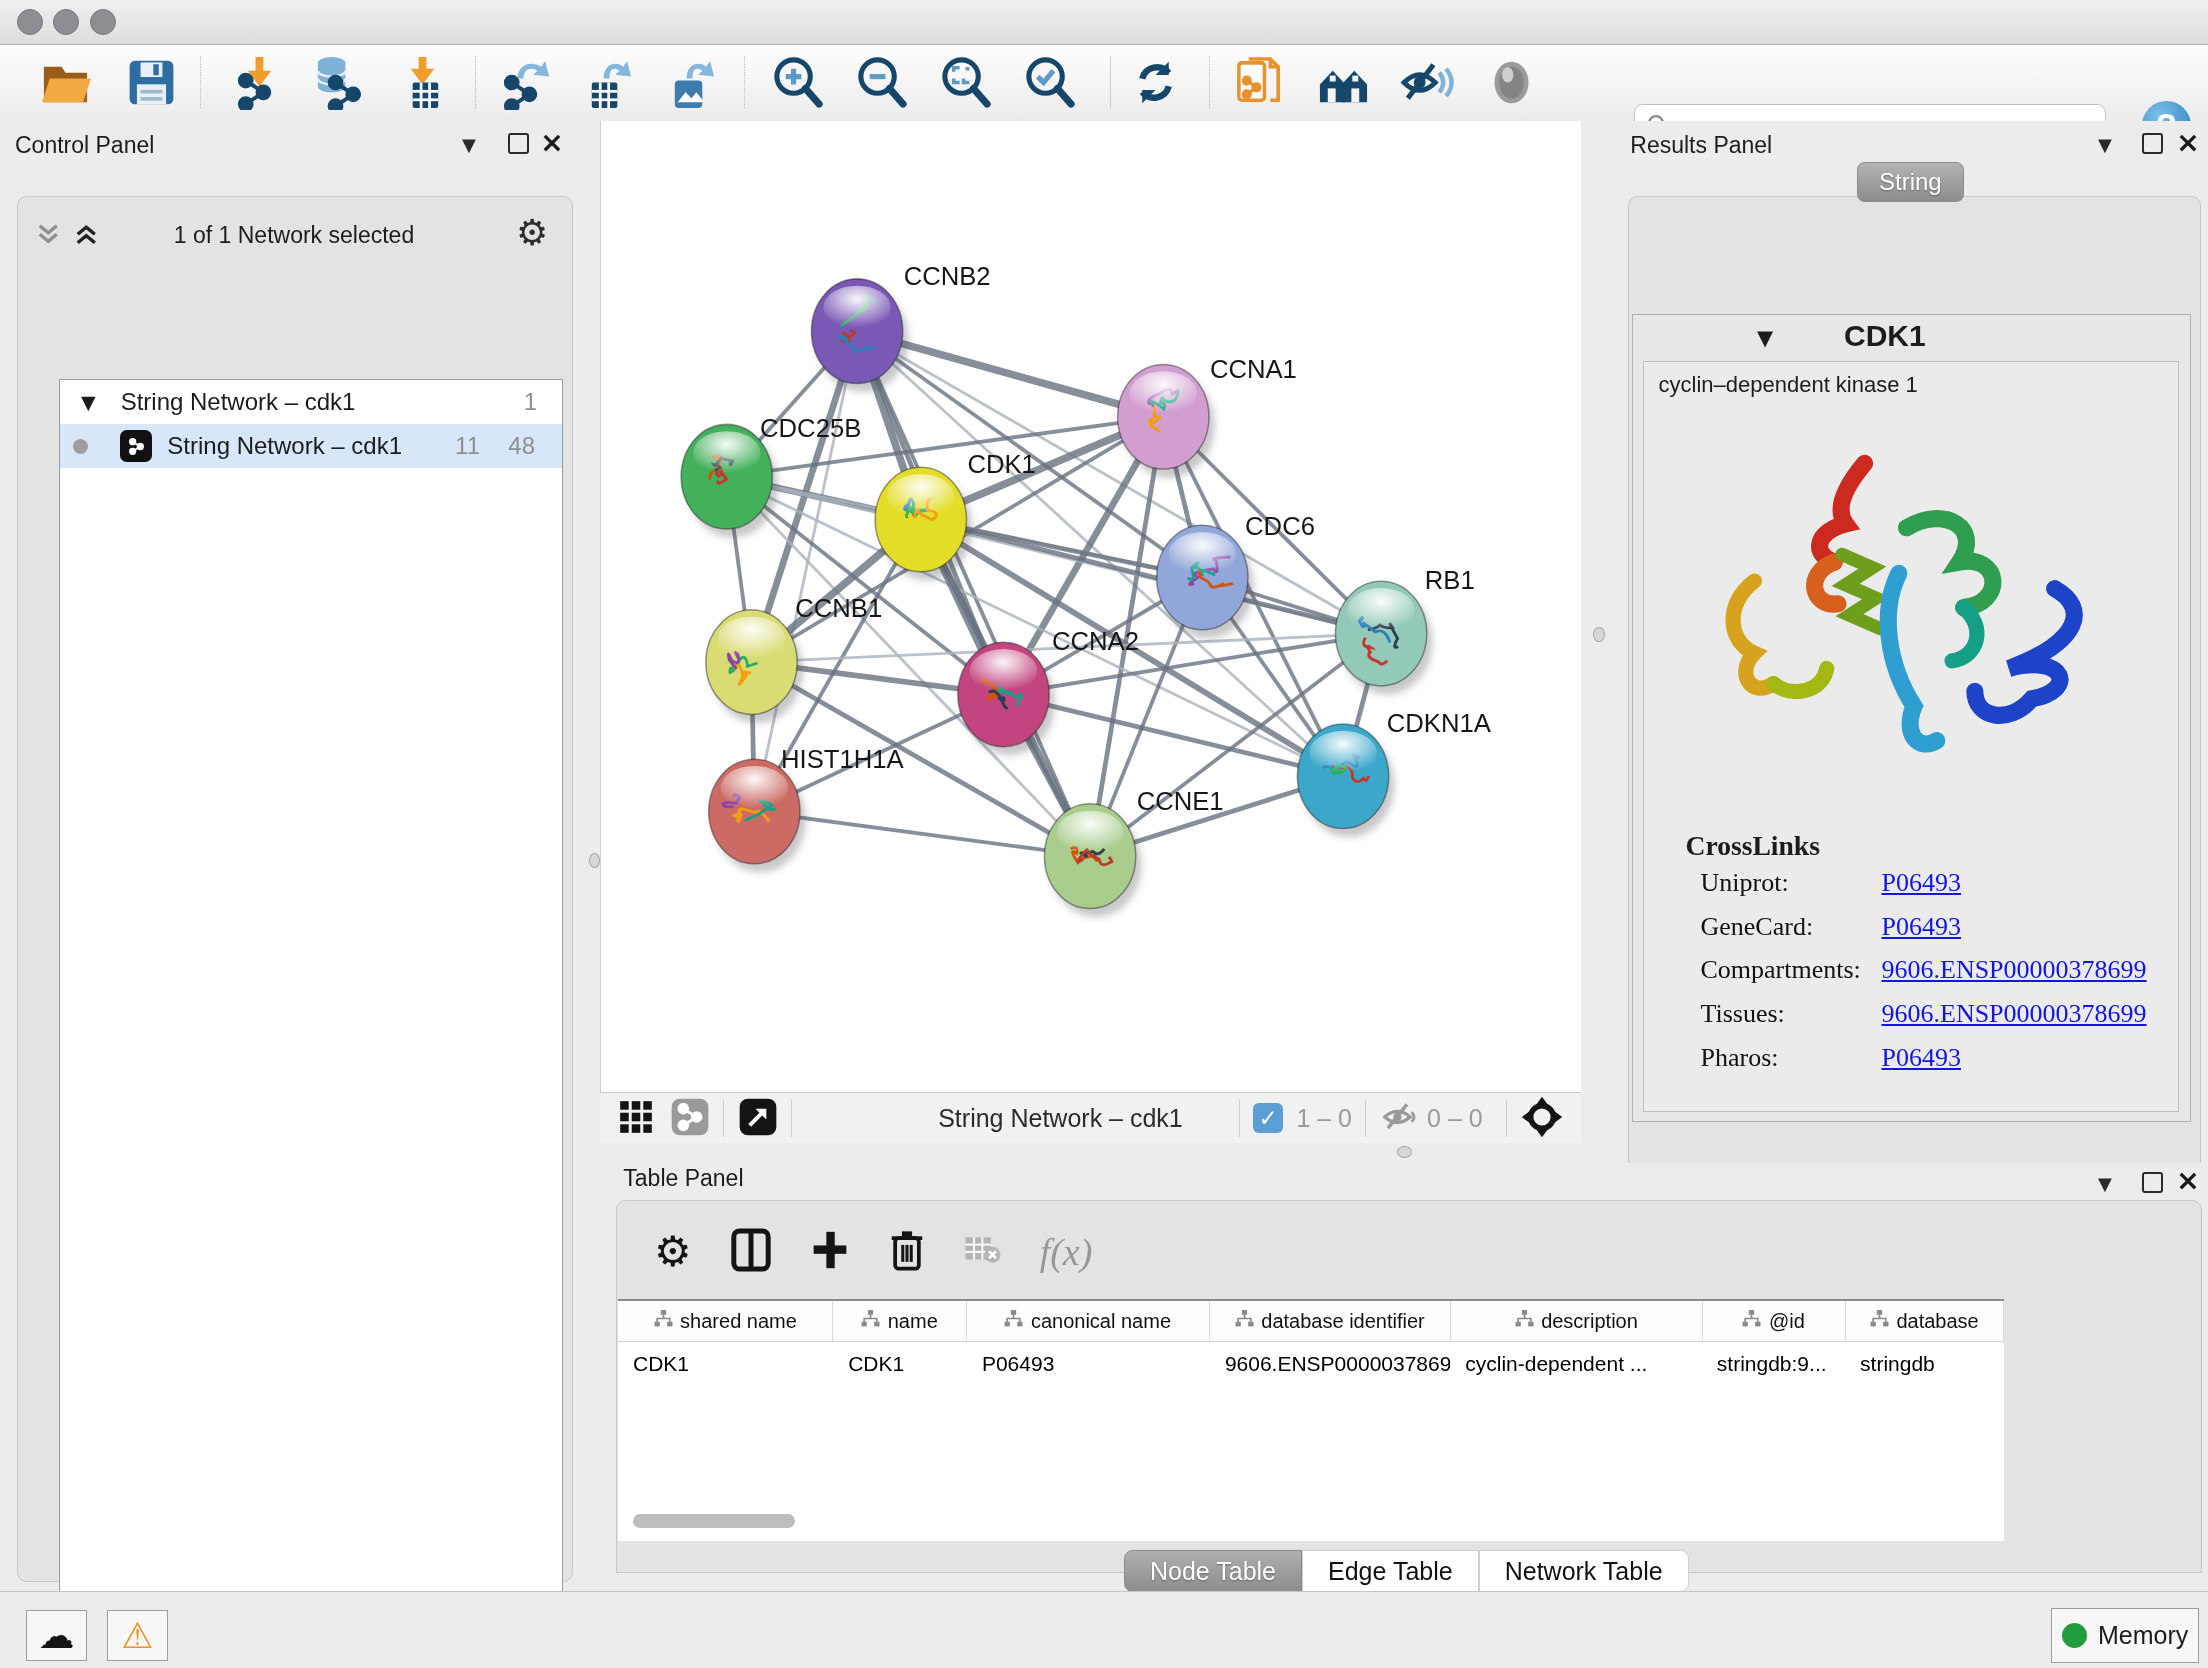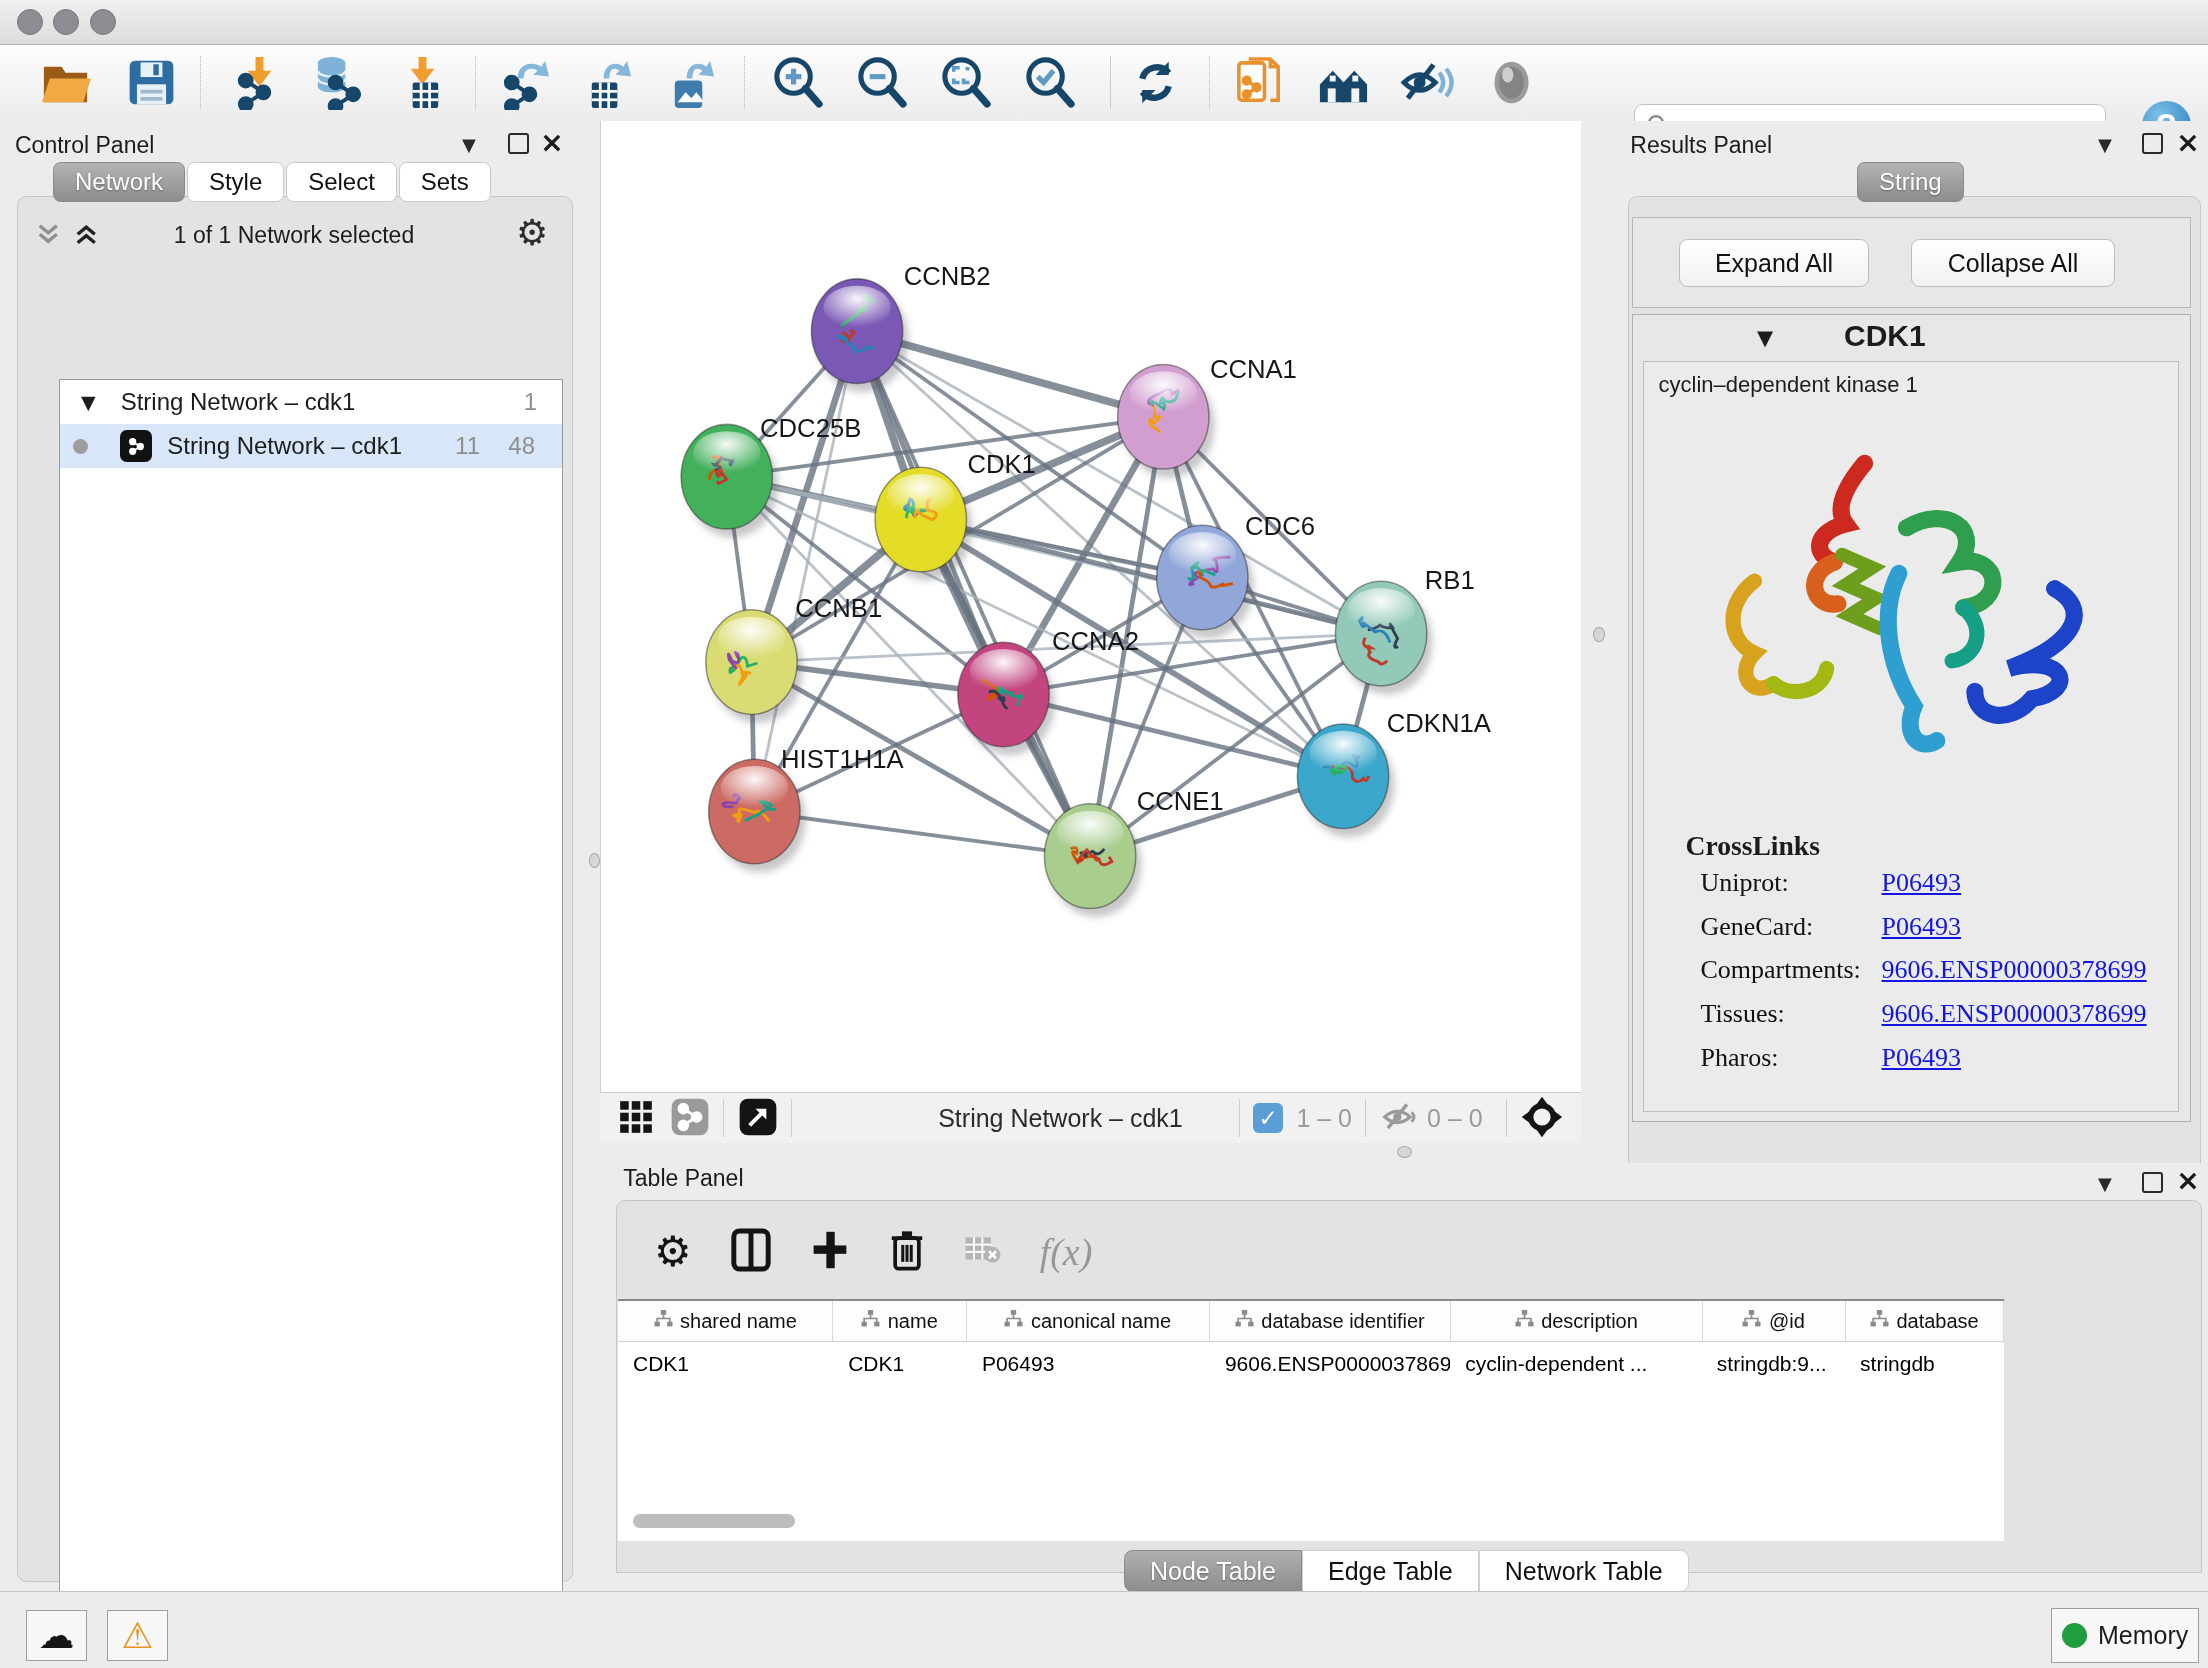--- a/index.html
+++ b/index.html
@@ -267,21 +267,20 @@
   <div id="help-btn" class="abs">?</div>
 </div>
 
 <div class="abs" style="left:0;top:121px;width:588px;height:1470px;background:#ececec">
   <span class="panel-title abs" style="left:15px;top:11.4px">Control Panel</span>
   <span class="pt-collapse abs glyph" style="left:462px;top:13.3px">▼</span>
   <span class="pt-max abs" style="left:508px;top:12.4px"></span>
   <span class="pt-close abs" style="left:540px;top:10.5px">×</span>
 
   <div class="groupbox abs" style="left:17px;top:75px;width:554px;height:1384px"></div>
-  <div id="cp-tabs" class="abs" style="left:53px;top:41px"><div class="tab active">Network</div><div class="tab">Style</div><div class="tab">Select</div><div class="tab">Sets</div></div>
 
   <span class="abs" style="left:34px;top:99px">
     <svg width="28.5" height="28.5" viewBox="0 0 20 20">
         <path d="M4 4 l6 5 6 -5 M4 10 l6 5 6 -5" stroke="#8f8f8f" stroke-width="2.4" fill="none"></path>
       </svg>
   </span>
   <span class="abs" style="left:72px;top:99px">
     <svg width="28.5" height="28.5" viewBox="0 0 20 20">
         <path d="M4 16 l6 -5 6 5 M4 10 l6 -5 6 5" stroke="#222" stroke-width="2.4" fill="none"></path>
       </svg>
@@ -551,24 +550,20 @@
 
 <div class="abs" style="left:1617px;top:121px;width:592px;height:1042px;background:#ececec">
   <span class="panel-title abs" style="left:13.3px;top:11.4px">Results Panel</span>
   <span class="pt-collapse abs glyph" style="left:481px;top:13.3px">▼</span>
   <span class="pt-max abs" style="left:525px;top:12.4px"></span>
   <span class="pt-close abs" style="left:559px;top:10.5px">×</span>
 
   <div class="groupbox abs" style="left:11.4px;top:75px;width:571px;height:995px"></div>
   <div class="tab active abs" style="left:240px;top:41px">String</div>
 
-  <div class="abs" style="left:15px;top:96px;width:559px;height:91px;border:1.9px solid #b5b5b5;background:#e7e7e7;box-sizing:border-box">
-    <div class="rp-btn abs" style="left:46px;width:188px">Expand All</div>
-    <div class="rp-btn abs" style="left:278px;width:202px">Collapse All</div>
-  </div>
 
   <div class="abs" style="left:15px;top:193px;width:559px;height:808px;border:1.9px solid #b0b0b0;background:#e7e7e7;box-sizing:border-box">
     <span class="abs glyph" style="left:124px;top:11.4px;font-size:21px">▼</span>
     <span class="abs" style="left:211px;top:3.8px;font-size:30px;font-weight:bold">CDK1</span>
     <div class="abs" style="left:9.5px;top:46px;width:536px;height:751px;border:1px solid #bdbdbd;background:#ebebeb;box-sizing:border-box">
       <span class="abs" style="left:15px;top:10px;font-size:22px">cyclin–dependent kinase 1</span>
 
       <svg class="abs" style="left:38px;top:67px" width="447" height="380" viewBox="0 0 235 200">
         <g fill="none" stroke-linecap="round">
           <path d="M96 18 C86 30 80 42 86 50 C70 54 68 66 80 70" stroke="#cc2a1e" stroke-width="9"></path>

